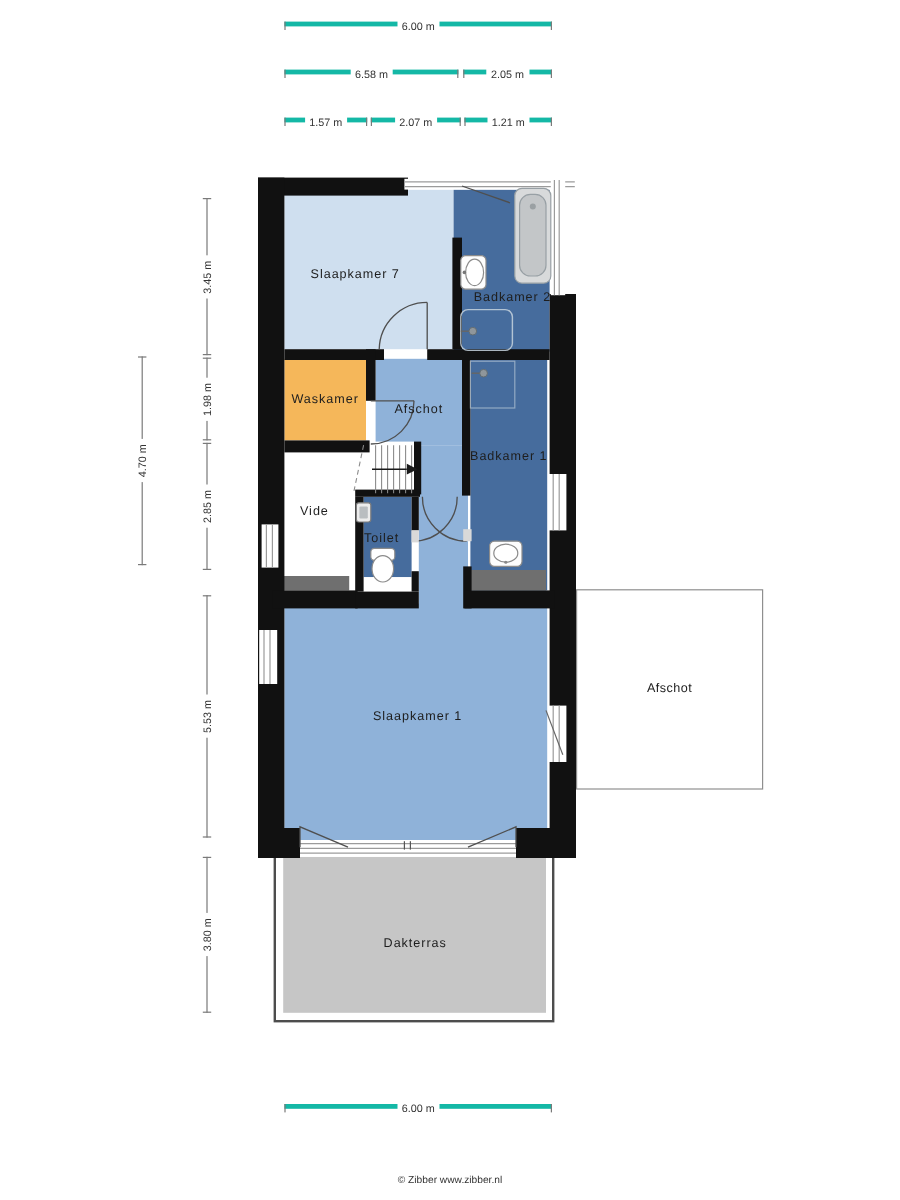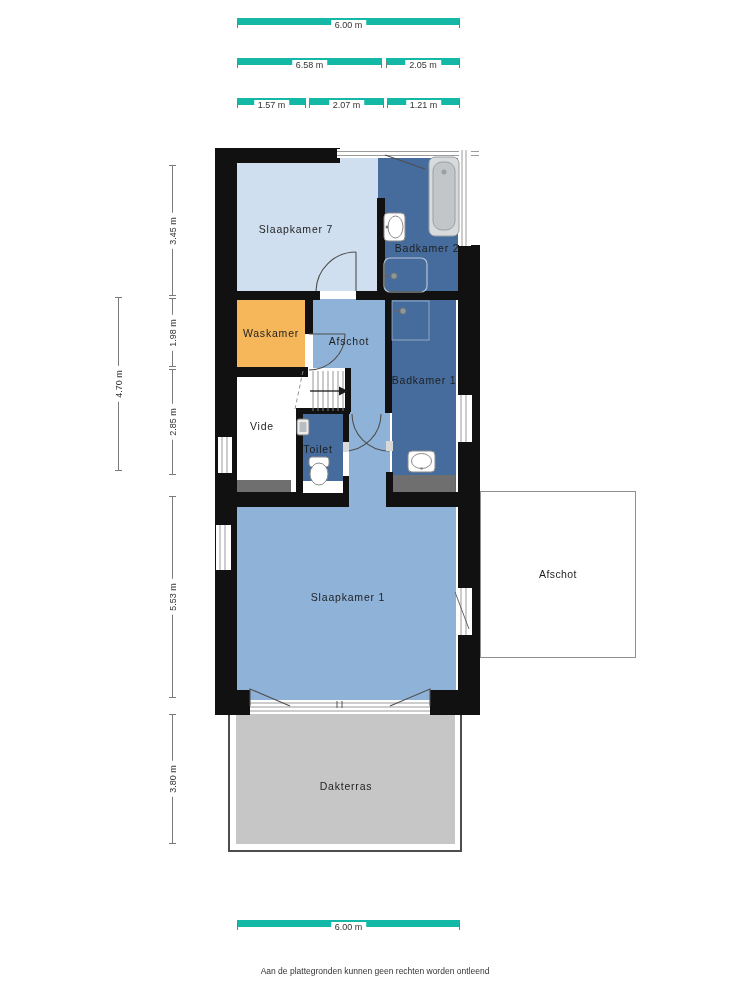--- a/index.html
+++ b/index.html
@@ -11,21 +11,21 @@
   .room{position:absolute;}
   .wall{position:absolute;background:#111;}
   .knee{position:absolute;background:#6f6f6f;}
   .white{position:absolute;background:#fff;}
   
   .room-label{
     position:absolute;transform:translate(-50%,-50%);
     font-size:10.5px;color:#1e1e1e;letter-spacing:.8px;white-space:nowrap;
   }
   
-  .dim-h{position:absolute;border-top:7px solid #14b8a6;height:0;}
+  .dim-h{position:absolute;border-top:4px solid #14b8a6;height:0;}
   .dim-h::before,.dim-h::after{content:"";position:absolute;top:-4px;width:1px;height:7px;background:#7a7a7a;}
   .dim-h::before{left:0;}
   .dim-h::after{right:0;}
   .dim-v{position:absolute;border-left:1px solid #7a7a7a;width:0;}
   .dim-v::before,.dim-v::after{content:"";position:absolute;left:-4px;height:1px;width:7px;background:#7a7a7a;}
   .dim-v::before{top:0;}
   .dim-v::after{bottom:0;}
   .dim-label{
     position:absolute;left:50%;top:0;transform:translate(-50%,-50%);
     background:#fff;padding:0 4px;font-size:9px;color:#333;white-space:nowrap;
@@ -257,14 +257,14 @@
   <span class="room-label" style="left:427px;top:248px">Badkamer 2</span>
   <span class="room-label" style="left:271px;top:333px">Waskamer</span>
   <span class="room-label" style="left:349px;top:341px">Afschot</span>
   <span class="room-label" style="left:424px;top:380px">Badkamer 1</span>
   <span class="room-label" style="left:262px;top:426px">Vide</span>
   <span class="room-label" style="left:318px;top:449px">Toilet</span>
   <span class="room-label" style="left:348px;top:597px">Slaapkamer 1</span>
   <span class="room-label" style="left:558px;top:574px;letter-spacing:.4px">Afschot</span>
   <span class="room-label" style="left:346px;top:786px">Dakterras</span>
 
-  <div class="footer" style="top:966px">Aan de plattegronden kunnen geen rechten worden ontleend</div>
+  <div class="footer" style="top:978px">© Zibber www.zibber.nl</div>
 </div>
 
 </body></html>

